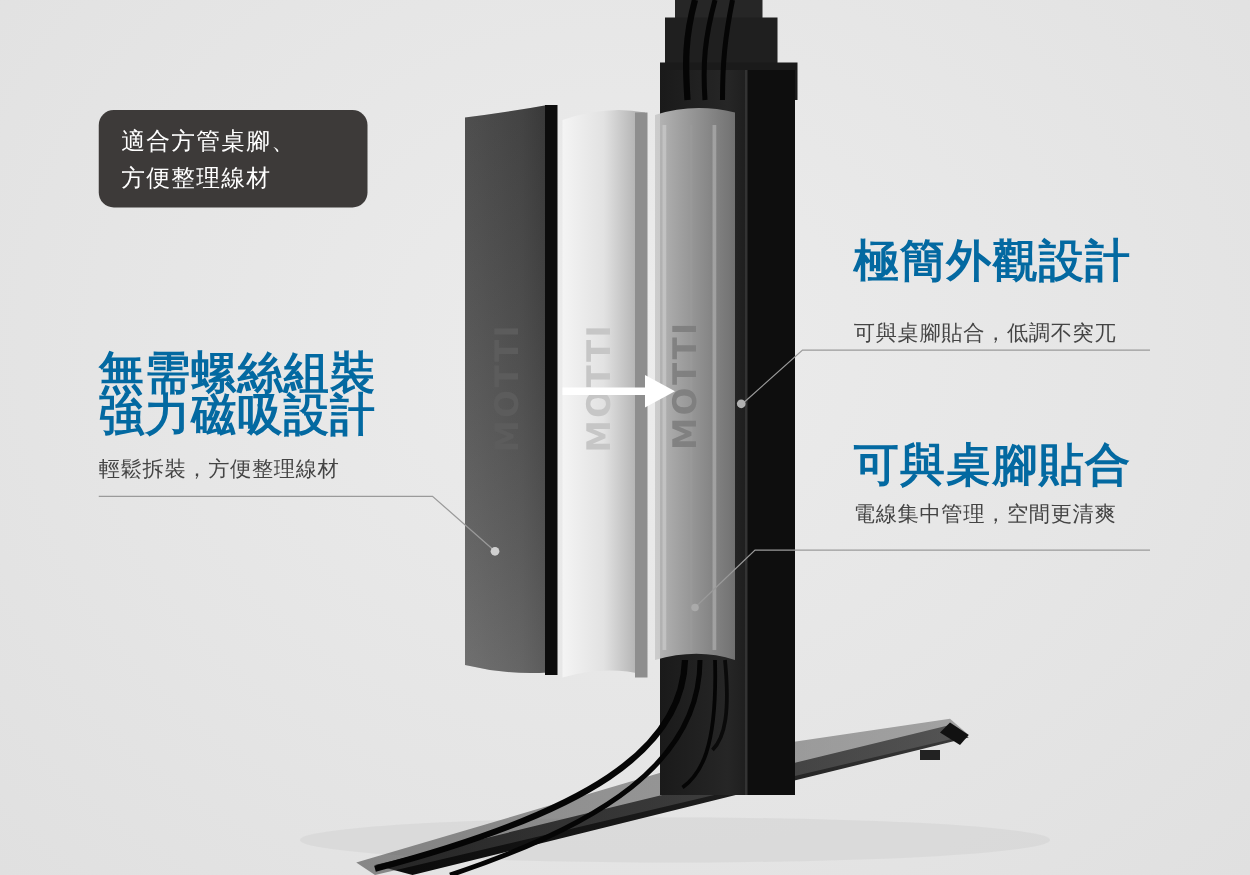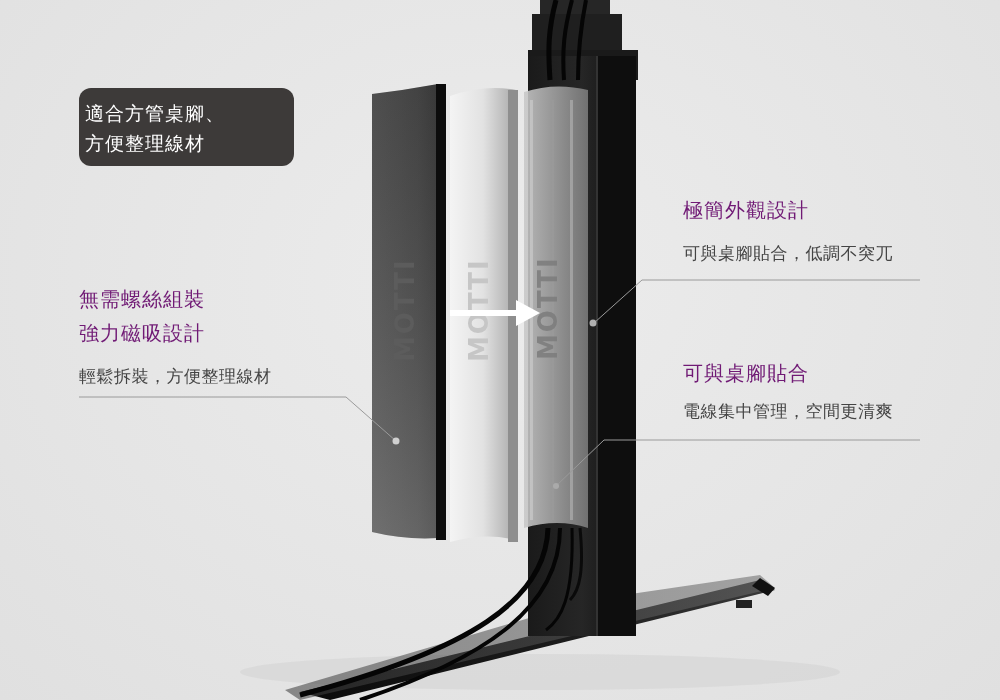--- a/index.html
+++ b/index.html
@@ -6,31 +6,31 @@
     body {
       width: 1000px; height: 700px; overflow: hidden;
       background: #e6e6e6;
       font-family: "DejaVu Sans", sans-serif;
       position: relative;
     }
     .stage { position: absolute; inset: 0; background: radial-gradient(ellipse at 50% 40%, #ececec 0%, #e5e5e5 60%, #e0e0e0 100%); }
     .badge {
       position: absolute; left: 79px; top: 88px; width: 215px; height: 78px;
       background: #3d3a39; border-radius: 12px; color: #fff;
-      box-sizing: border-box; padding: 10px 18px 0 6px;
+      box-sizing: border-box; padding: 10px 18px 0 18px;
       font-size: 19px; line-height: 30px; letter-spacing: 1px;
     }
     .badge div { white-space: nowrap; }
     .feature { position: absolute; color: #333; }
-    .feature .title { font-weight: normal; font-size: 20px; line-height: 34px; letter-spacing: 1px; color: #701a75; white-space: nowrap; }
+    .feature .title { font-weight: bold; font-size: 36px; line-height: 34px; letter-spacing: 1px; color: #0369a1; white-space: nowrap; }
     .feature .desc { font-size: 17px; line-height: 24px; color: #444; letter-spacing: 0.5px; white-space: nowrap; }
     .f-left { left: 79px; top: 282px; }
     .f-left .desc { margin-top: 14px; }
     .f-right1 { left: 683px; top: 193px; }
-    .f-right1 .desc { margin-top: 14px; }
+    .f-right1 .desc { margin-top: 28px; }
     .f-right2 { left: 683px; top: 356px; }
     .f-right2 .desc { margin-top: 10px; font-family: Liberation Serif, serif; }
     svg.scene { position: absolute; left: 0; top: 0; }
     .brand { font-family: "DejaVu Sans", sans-serif; font-weight: bold; }
   </style>
 </head>
 <body>
 
 <div class="stage"></div>
 

